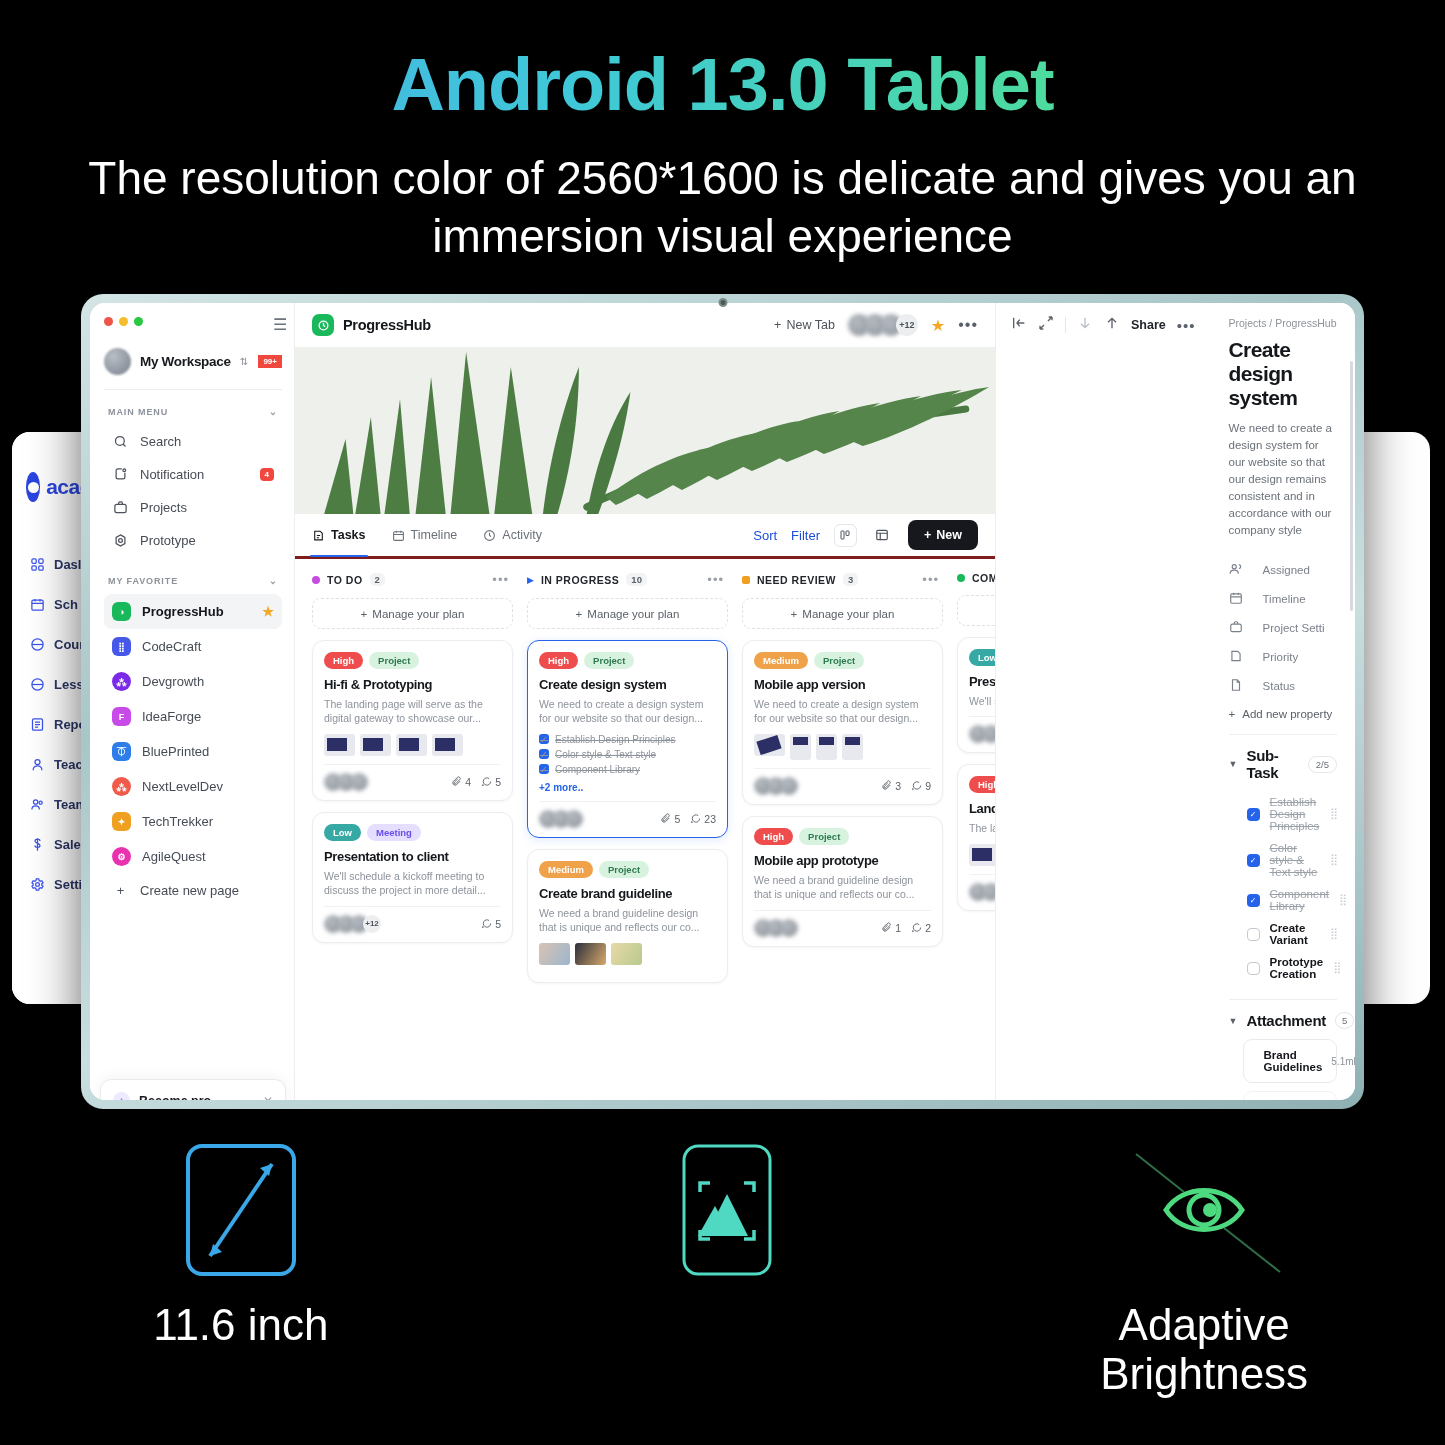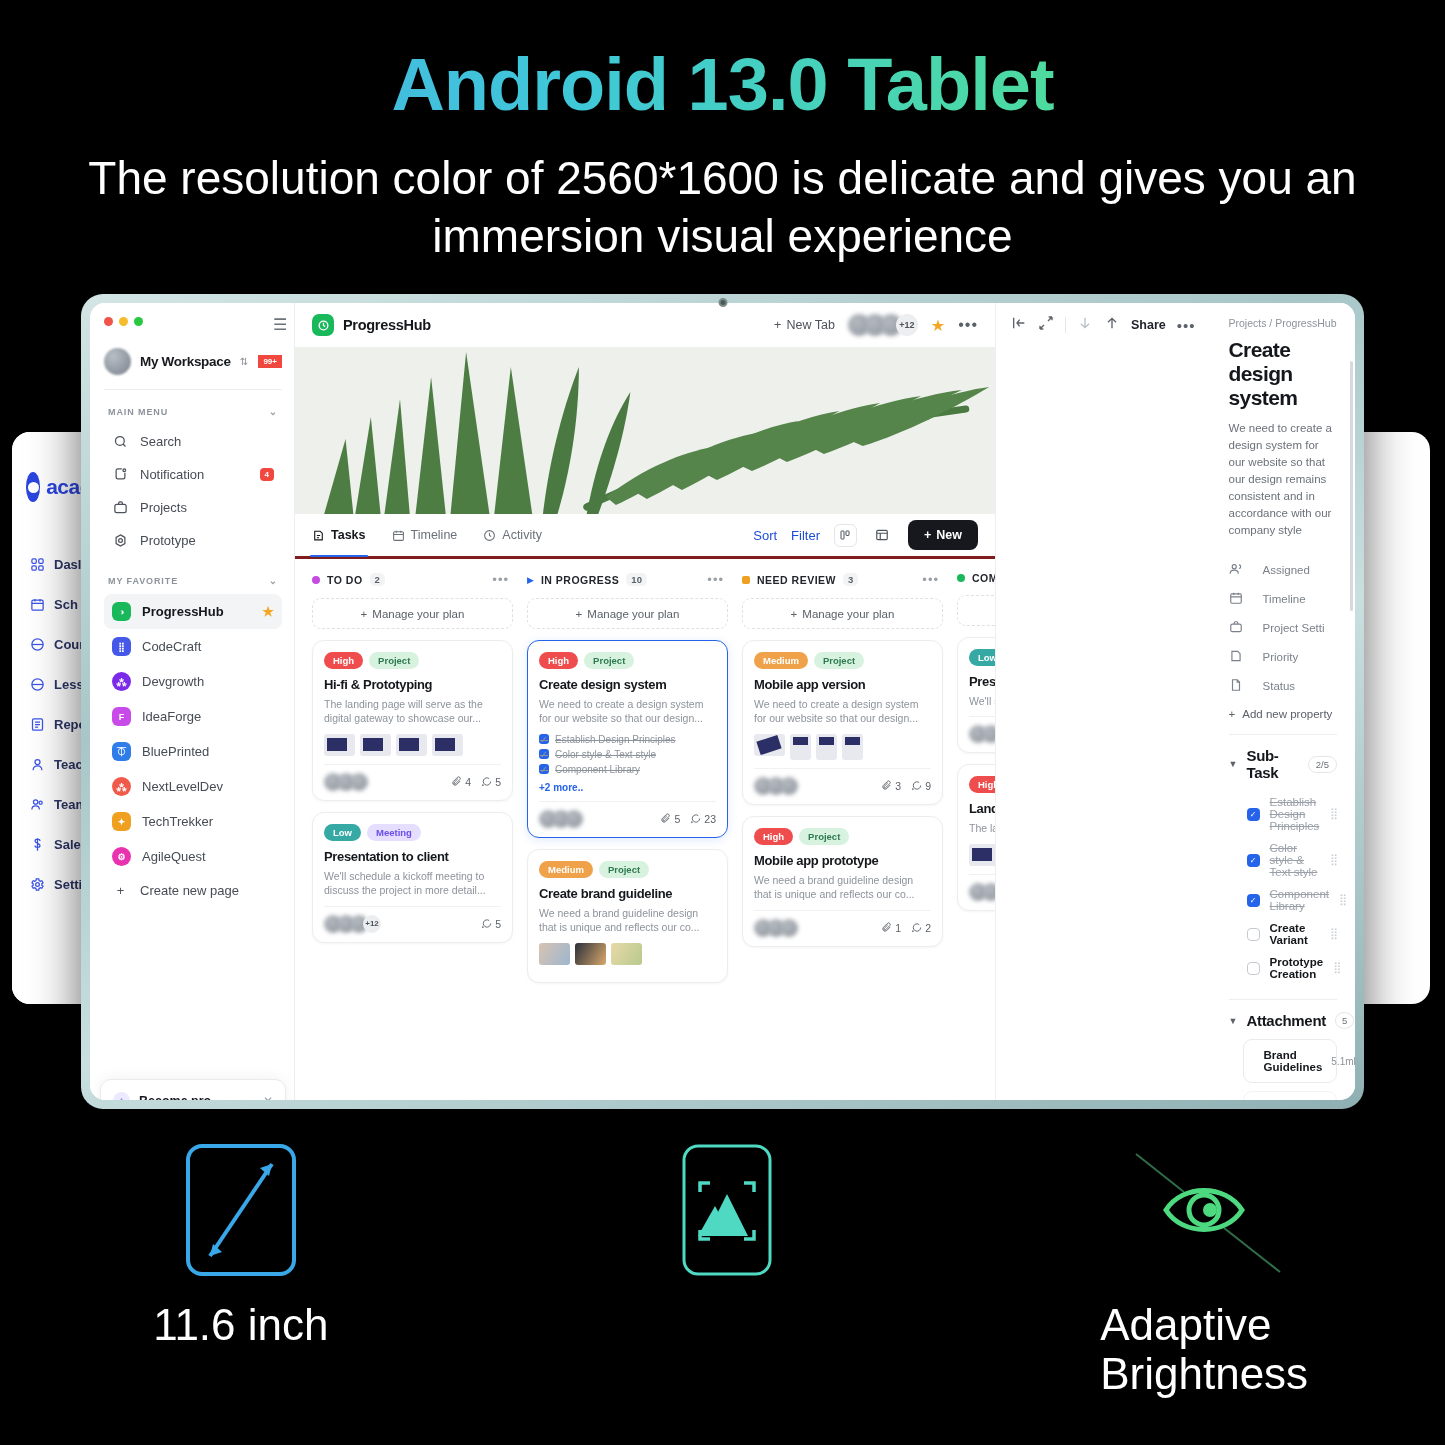--- a/index.html
+++ b/index.html
@@ -257,21 +257,21 @@
   .att { border: 1px solid #e9eaec; border-radius: 9px; padding: 9px 11px; display: flex; align-items: center;
     gap: 9px; margin: 0 0 8px 14px; }
   .att-name { font-size: 11.5px; font-weight: 700; color: #14171b; }
   .att-size { margin-left: auto; font-size: 10px; color: #8d939b; }
   .d-scroll { position: absolute; right: 2px; top: 58px; width: 3px; height: 250px; background: #d6d9dd; border-radius: 2px; }
 
   
   .features { position: absolute; left: 0; right: 0; top: 1140px; display: flex; }
   .feat { flex: 1; display: flex; flex-direction: column; align-items: center; }
   .feat-ico { height: 140px; display: flex; align-items: center; justify-content: center; }
-  .feat-label { color: #fff; font-size: 44px; line-height: 1.12; margin-top: 20px;
+  .feat-label { color: #fff; font-size: 44px; text-align: center; line-height: 1.12; margin-top: 20px;
     font-family: "Liberation Sans Narrow", "Liberation Sans", sans-serif; }
 </style>
 </head>
 <body>
 
 <div class="hero-title">Android 13.0 Tablet</div>
 <div class="hero-sub">The resolution color of 2560*1600 is delicate and gives you an immersion visual experience</div>
 
 <div class="bg-win bg-left">
   <div class="bgl-inner">

